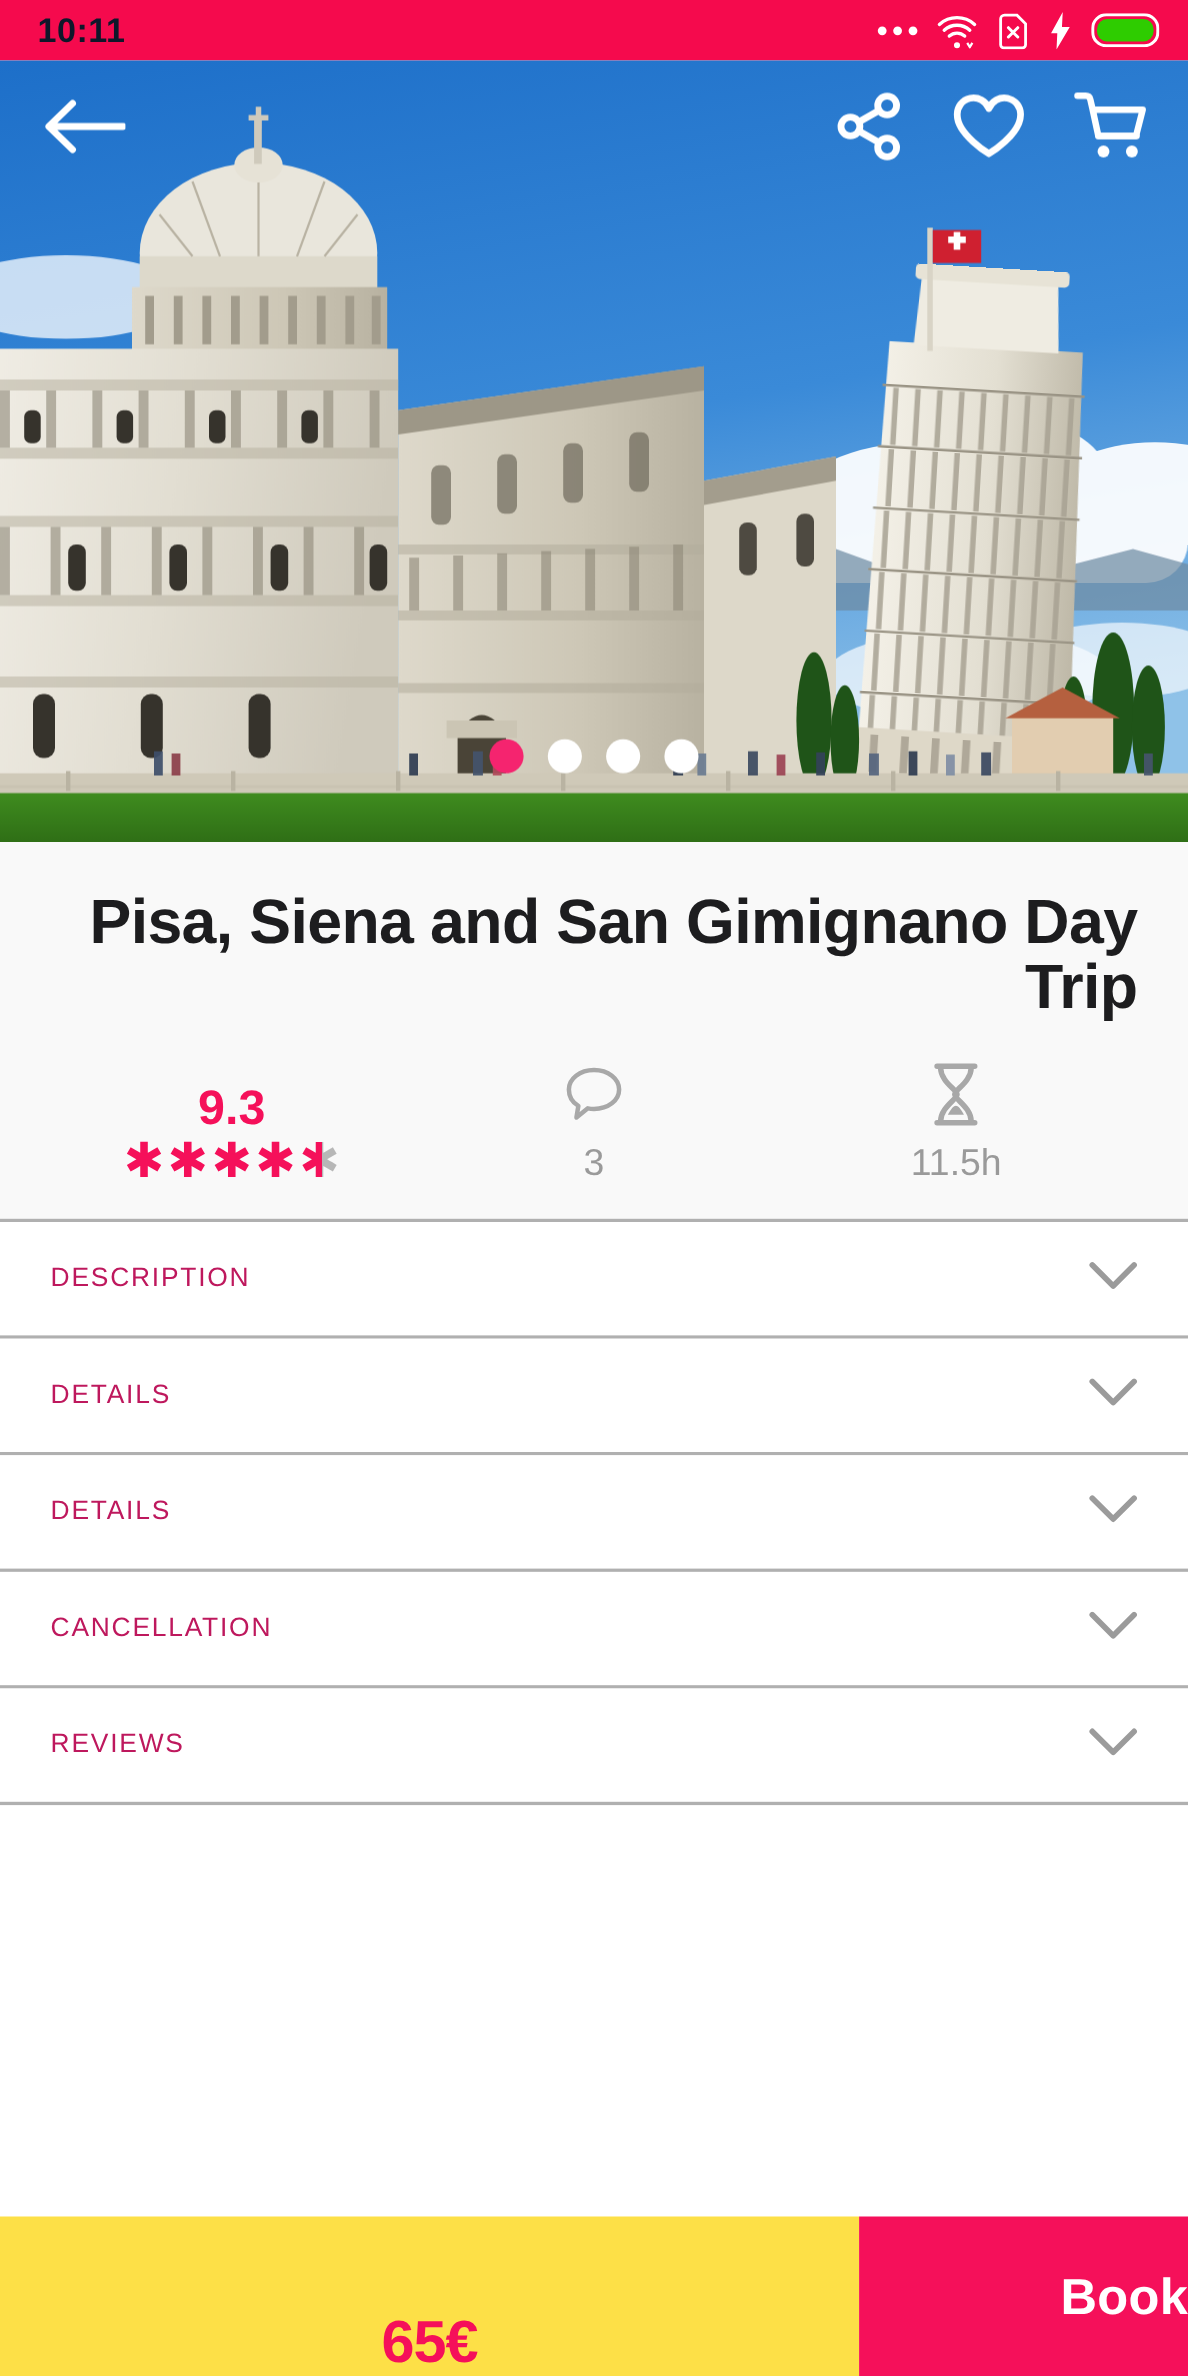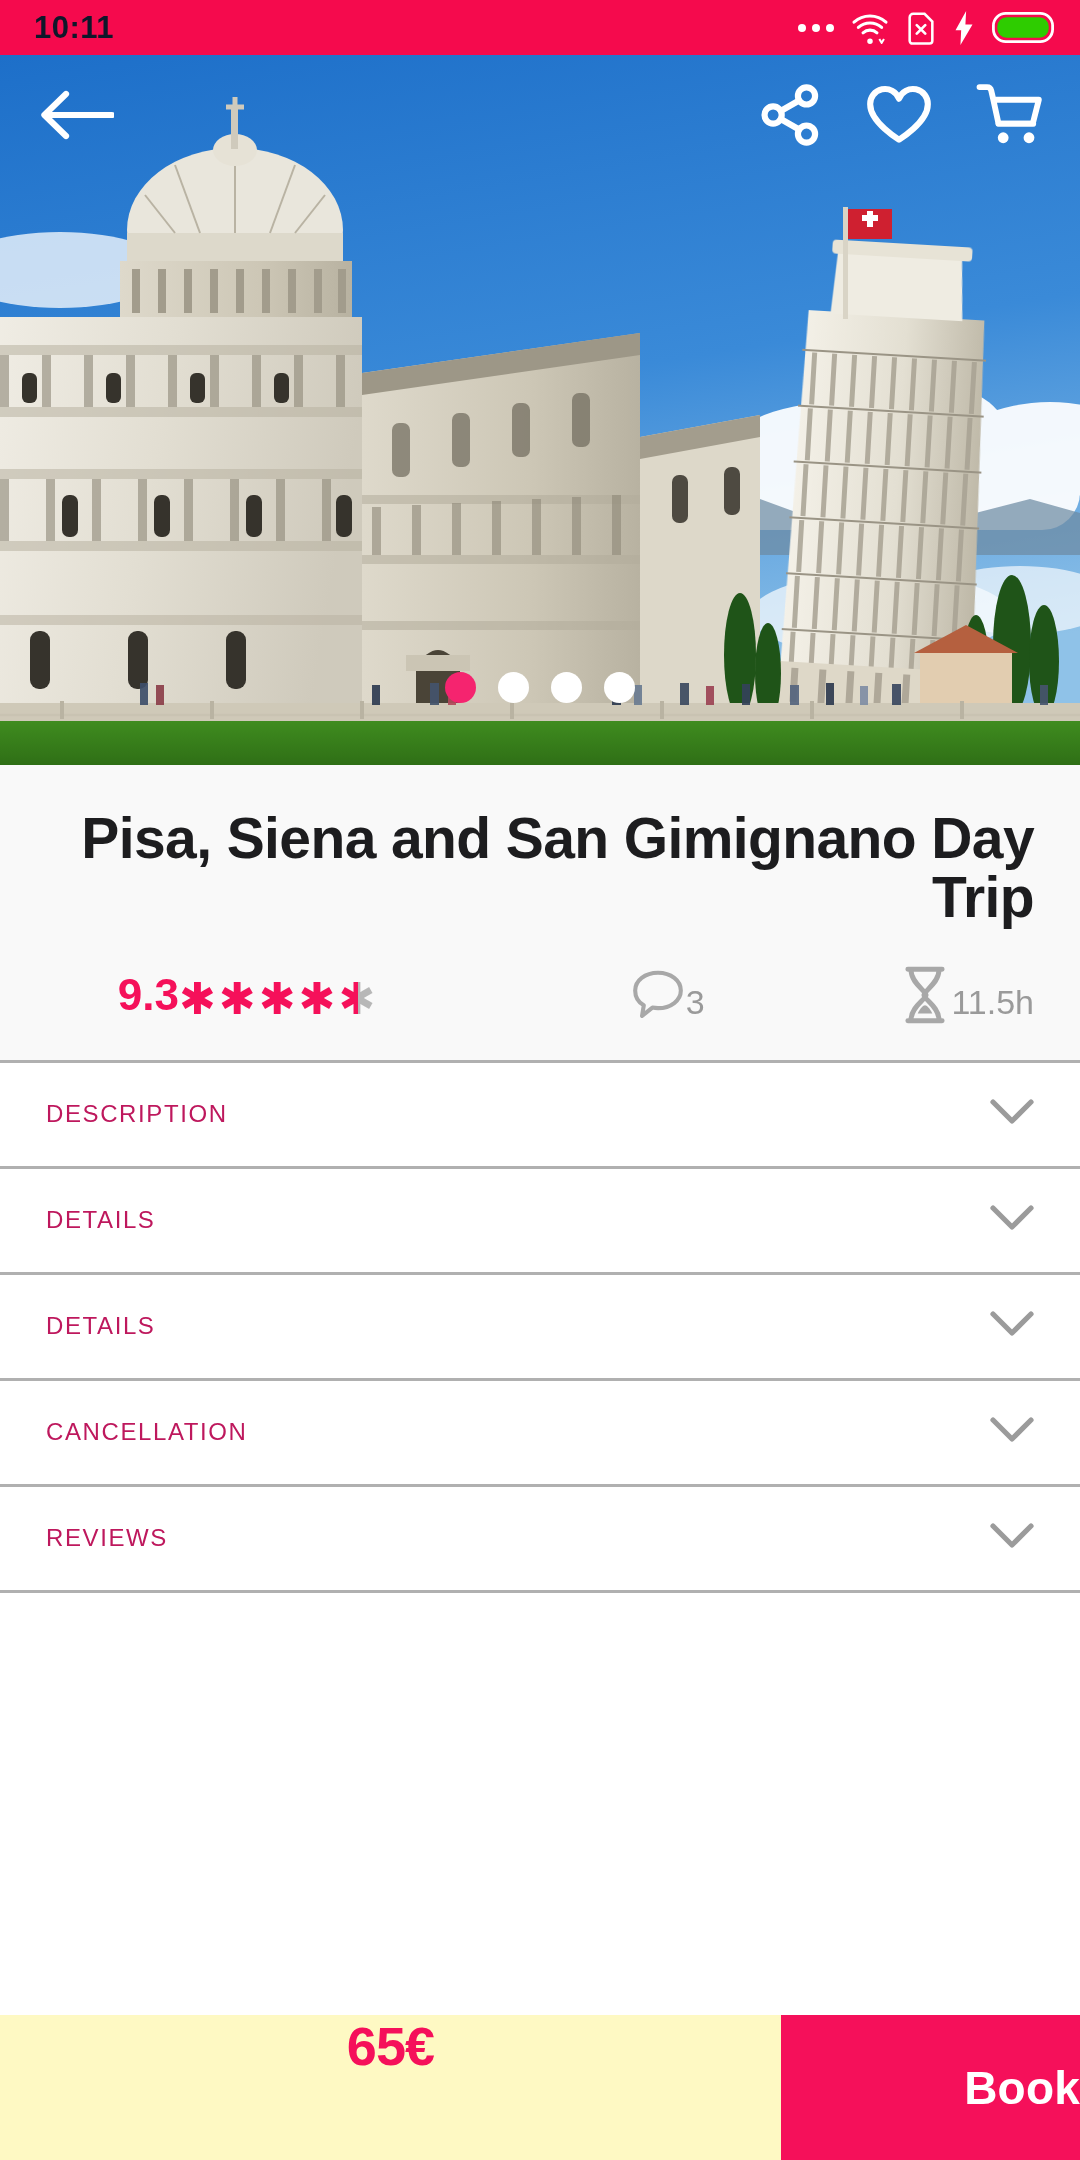--- a/index.html
+++ b/index.html
@@ -42,21 +42,21 @@
   
   .info {
     background:#f9f9f9; padding:44px 46px 34px 46px;
     border-bottom:3px solid #b0b0b0; flex:0 0 auto;text-align:right;
   }
   .title {
     font-size:57px; font-weight:700; color:#1d1d1f;
     line-height:1.04; letter-spacing:-0.6px;
   }
   .stats { display:flex; margin-top:36px; }
-  .stat { flex:1; display:flex; align-items:center; justify-content:flex-end; }
+  .stat { flex:1; display:flex; flex-direction:column; align-items:center; justify-content:flex-end; }
   .stat-score { font-size:44px; font-weight:700; color:#f5105a; line-height:1; }
   .stars { display:flex; gap:3px; margin-top:8px; }
   .stars span { font-size:44px; line-height:0.8; color:#f5105a; }
   .stars span.half { background:linear-gradient(90deg,#f5105a 55%, #b7b7b7 55%); -webkit-background-clip:text; background-clip:text; color:transparent; }
   .stat-icon { height:62px; display:flex; align-items:center; justify-content:center; }
   .stat-label { font-size:34px; color:#9a9a9a; margin-top:14px; line-height:1; }
   .flag { width:56px; height:34px; display:block; }
 
   
   .sections { flex:1 1 auto; background:#ffffff; }
@@ -68,22 +68,22 @@
   .row-label { font-size:24px; color:#be185d; letter-spacing:1.6px; }
   .row.highlight::after {
     content:""; position:absolute; right:0; top:0; bottom:0; width:64px;
     background:#f2f2f2; z-index:0;
   }
   .row .chev { position:relative; z-index:1; }
 
   
   .bottombar { height:145px; flex:0 0 145px; display:flex; }
   .price-pane {
-    flex:0 0 72.3%; background:#fef9c3; display:flex;
-    align-items:flex-start; justify-content:center;
+    flex:0 0 72.3%; background:#fde047; display:flex;
+    align-items:flex-end; justify-content:center;
   }
   .price { font-size:54px; font-weight:700; color:#f5105a; letter-spacing:-1px; }
   .book-pane { flex:1; background:#f5105a; display:flex; align-items:center; justify-content:flex-end; }
   .book { font-size:46px; font-weight:700; color:#ffffff; letter-spacing:0.2px; }
 </style>
 </head>
 <body>
 
 <div id="app">
 

